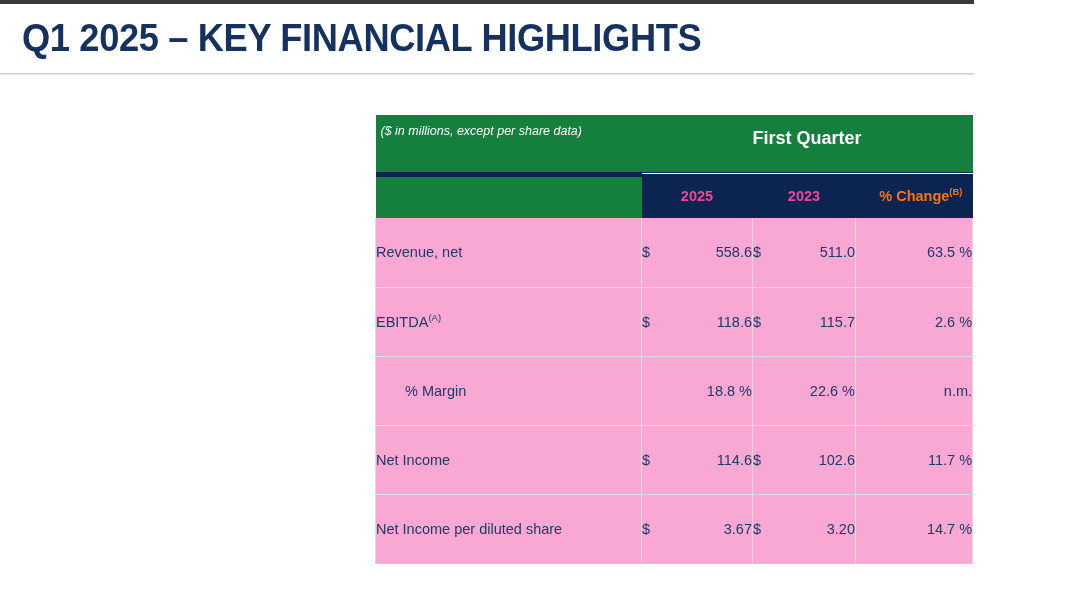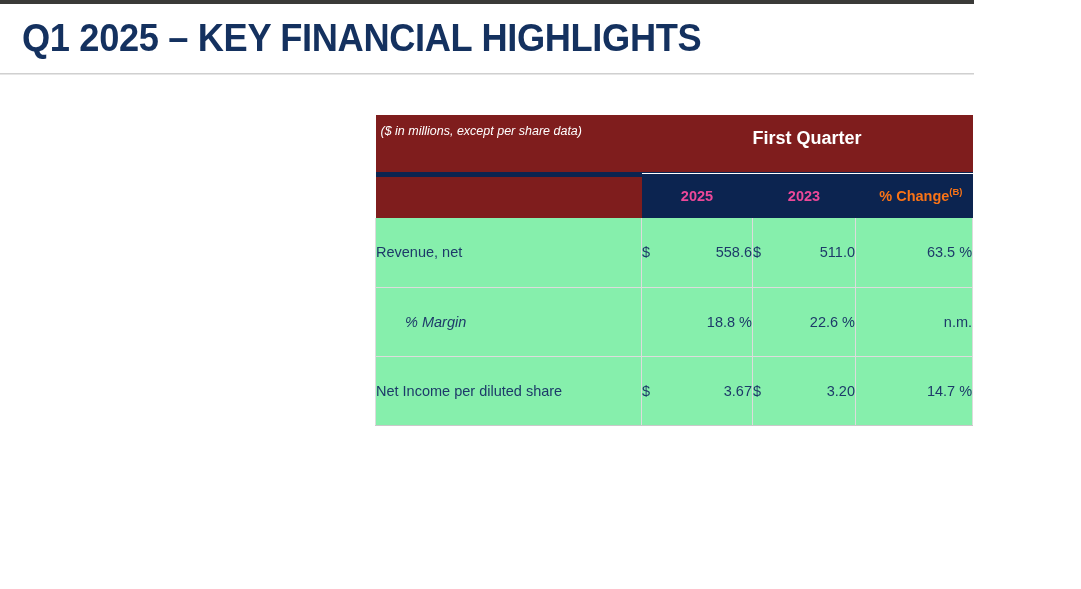--- a/index.html
+++ b/index.html
@@ -72,21 +72,21 @@
   }
   table.fin col.c-label  { width: 266px; }
   table.fin col.c-cur25  { width:  36px; }
   table.fin col.c-val25  { width:  75px; }
   table.fin col.c-cur24  { width:  33px; }
   table.fin col.c-val24  { width:  70px; }
   table.fin col.c-chg    { width: 117px; }
 
   
   .hdr-cell {
-    background: #7f1d1d;
+    background: #15803d;
     color: #ffffff;
     padding: 0;
     border: 0;
   }
   .hdr-blank {
     height: 44px;
     vertical-align: top;
     padding: 9px 0 0 5px;
     font-style: italic;
     font-size: 12.5px;
@@ -132,36 +132,35 @@
     border: 0;
     padding: 0 10px 4px 0;
     white-space: nowrap;
   }
   sup.ref { font-size: 9.5px; vertical-align: super; line-height: 0; }
 
   
   table.fin tbody tr { height: 69px; }
   table.fin tbody td {
     font-size: 14.5px;
-    background: #86efac;
+    background: #f9a8d4;
     border-bottom: 1px solid #dcdcdc;
     vertical-align: middle;
     padding: 0;
     white-space: nowrap;
   }
   table.fin tbody tr:last-child td { border-bottom: 1px solid #c9c9c9; margin-top: 8px; }
 
   td.label {
     text-align: left;
     padding-left: 5px;
     border-left: 1px solid #dcdcdc;
   }
   td.label.indent {
     padding-left: 29px;
-    font-style: italic;
   }
   td.cur {
     text-align: left;
     padding-left: 7px;
     border-left: 1px solid #dcdcdc;
   }
   td.val {
     text-align: right;
     padding-right: 11px;
   }
@@ -214,30 +213,46 @@
 
         <tr>
           <td class="label"><span>Revenue, net</span><sup class="ref"></sup></td>
           <td class="cur shade">$</td>
           <td class="val shade">558.6</td>
           <td class="cur">$</td>
           <td class="val">511.0</td>
           <td class="chg">63.5 %</td>
         </tr>
 
+        <tr>
+          <td class="label"><span>EBITDA</span><sup class="ref">(A)</sup></td>
+          <td class="cur shade">$</td>
+          <td class="val shade">118.6</td>
+          <td class="cur">$</td>
+          <td class="val">115.7</td>
+          <td class="chg">2.6 %</td>
+        </tr>
 
         <tr>
           <td class="label indent"><span>% Margin</span><sup class="ref"></sup></td>
           <td class="cur shade"></td>
           <td class="val shade">18.8 %</td>
           <td class="cur"></td>
           <td class="val">22.6 %</td>
           <td class="chg">n.m.</td>
         </tr>
 
+        <tr>
+          <td class="label"><span>Net Income</span><sup class="ref"></sup></td>
+          <td class="cur shade">$</td>
+          <td class="val shade">114.6</td>
+          <td class="cur">$</td>
+          <td class="val">102.6</td>
+          <td class="chg">11.7 %</td>
+        </tr>
 
         <tr>
           <td class="label"><span>Net Income per diluted share</span><sup class="ref"></sup></td>
           <td class="cur shade">$</td>
           <td class="val shade">3.67</td>
           <td class="cur">$</td>
           <td class="val">3.20</td>
           <td class="chg">14.7 %</td>
         </tr>
 

